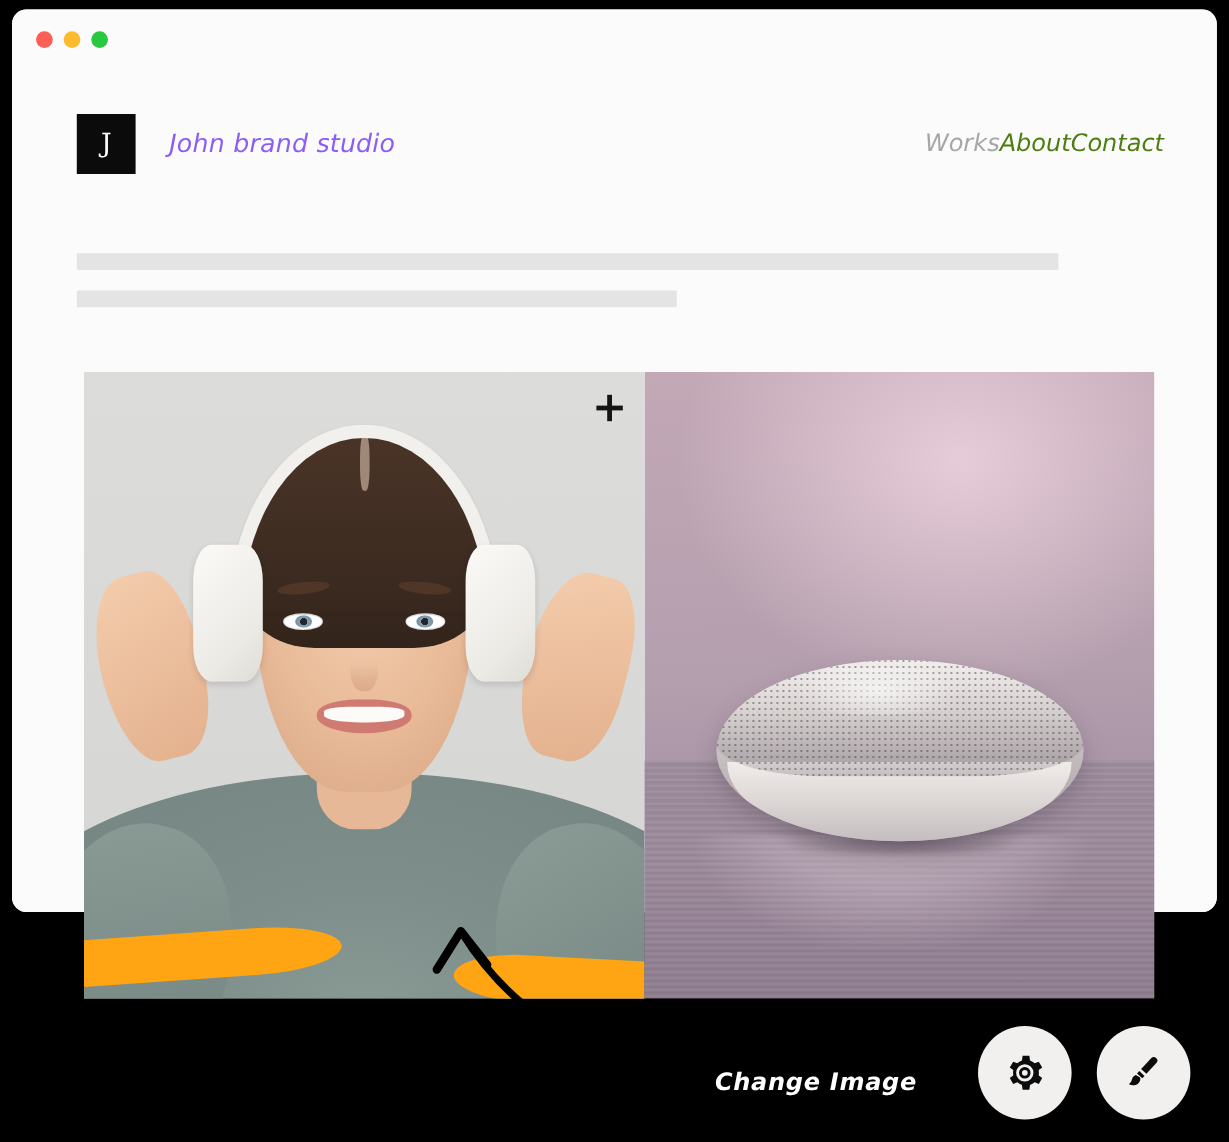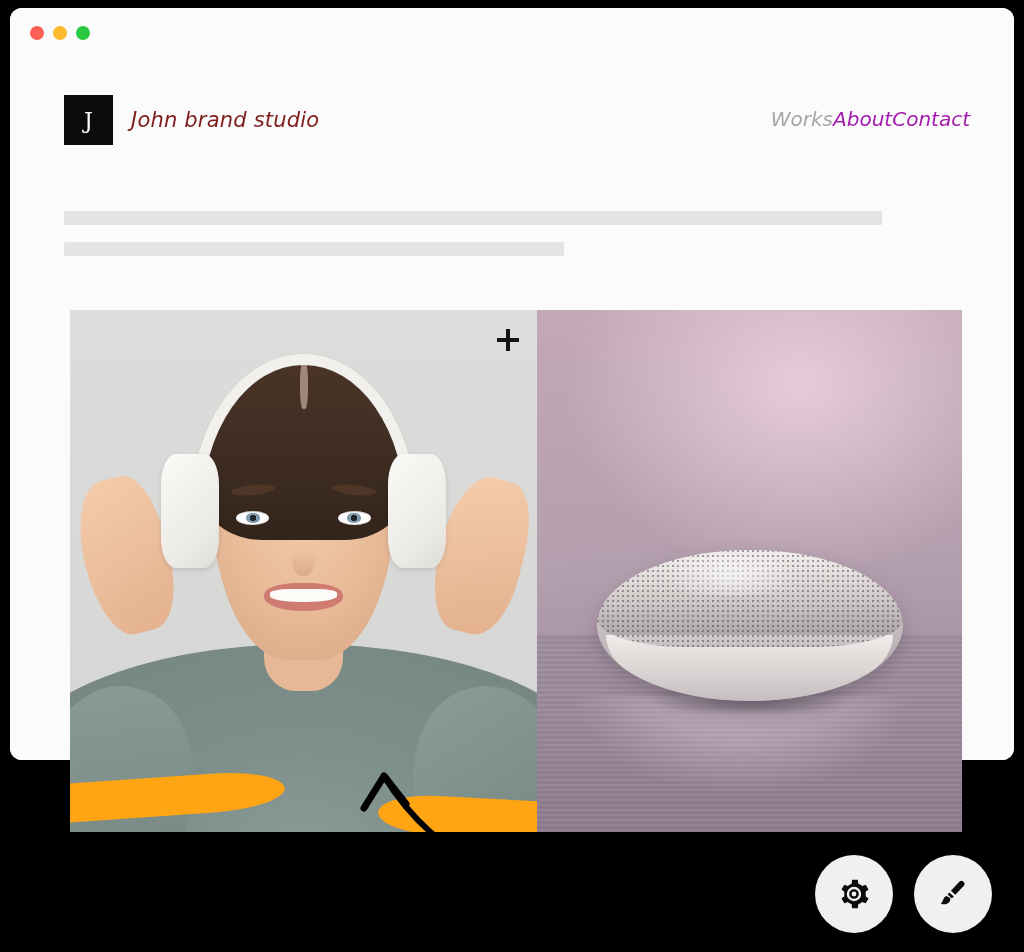--- a/index.html
+++ b/index.html
@@ -87,43 +87,43 @@
     background: #0b0b0b;
     color: #ffffff;
     display: flex;
     align-items: center;
     justify-content: center;
     font-family: "DejaVu Serif", serif;
     font-size: 22px;
     letter-spacing: 0;
   }
   .brand-name {
-    margin-left: 18px;
+    margin-left: 28px;
     font-family: "DejaVu Sans", sans-serif;
     font-size: 21px;
     font-style: italic;
     font-weight: 400;
-    color: #7f1d1d;
+    color: #8b5cf6;
     letter-spacing: 0.2px;
     white-space: nowrap;
   }
 
   .site-nav {
     position: absolute;
     right: 44px;
     top: 47px;
     display: flex;
     align-items: baseline;
   }
   .nav-link {
     font-family: "DejaVu Sans", sans-serif;
     font-size: 20px;
     font-style: italic;
     font-weight: 400;
-    color: #a21caf;
+    color: #4d7c0f;
     text-decoration: none;
     white-space: nowrap;
     cursor: pointer;
   }
   .nav-link.muted { color: #a6a6a6; }
 
   
   .placeholder-bar {
     position: absolute;
     background: #e4e4e4;
@@ -574,20 +574,21 @@
     </div>
   </div>
 
   <svg class="callout-arrow" viewBox="0 0 330 172">
     <path d="M 300 150 C 215 150 120 120 64 28" fill="none" stroke="#000000" stroke-width="6" stroke-linecap="round"></path>
     <path d="M 64 28 L 44 60 M 64 28 L 86 56" fill="none" stroke="#000000" stroke-width="7" stroke-linecap="round"></path>
   </svg>
 
   <div class="bottom-toolbar">
 
+    <button class="change-image-button">Change Image</button>
 
     <button class="round-button settings-button">
       <svg class="icon-svg" width="34" height="34" viewBox="0 0 24 24">
         <path fill="#0b0b0b" d="M12 8.6a3.4 3.4 0 1 0 0 6.8 3.4 3.4 0 0 0 0-6.8zm0 5.1a1.7 1.7 0 1 1 0-3.4 1.7 1.7 0 0 1 0 3.4z"></path>
         <path fill="#0b0b0b" d="M20.2 13.6c.05-.52.08-1.05.08-1.6s-.03-1.08-.08-1.6l2.04-1.5-2-3.46-2.4.95a8.2 8.2 0 0 0-2.77-1.6L14.7 2h-4l-.37 2.79a8.2 8.2 0 0 0-2.77 1.6l-2.4-.95-2 3.46 2.04 1.5c-.05.52-.08 1.05-.08 1.6s.03 1.08.08 1.6l-2.04 1.5 2 3.46 2.4-.95a8.2 8.2 0 0 0 2.77 1.6L10.7 22h4l.37-2.79a8.2 8.2 0 0 0 2.77-1.6l2.4.95 2-3.46-2.04-1.5zM12 17.1A5.1 5.1 0 1 1 12 6.9a5.1 5.1 0 0 1 0 10.2z"></path>
       </svg>
     </button>
 
     <button class="round-button brush-button">
       <svg class="icon-svg" width="34" height="34" viewBox="0 0 24 24">

